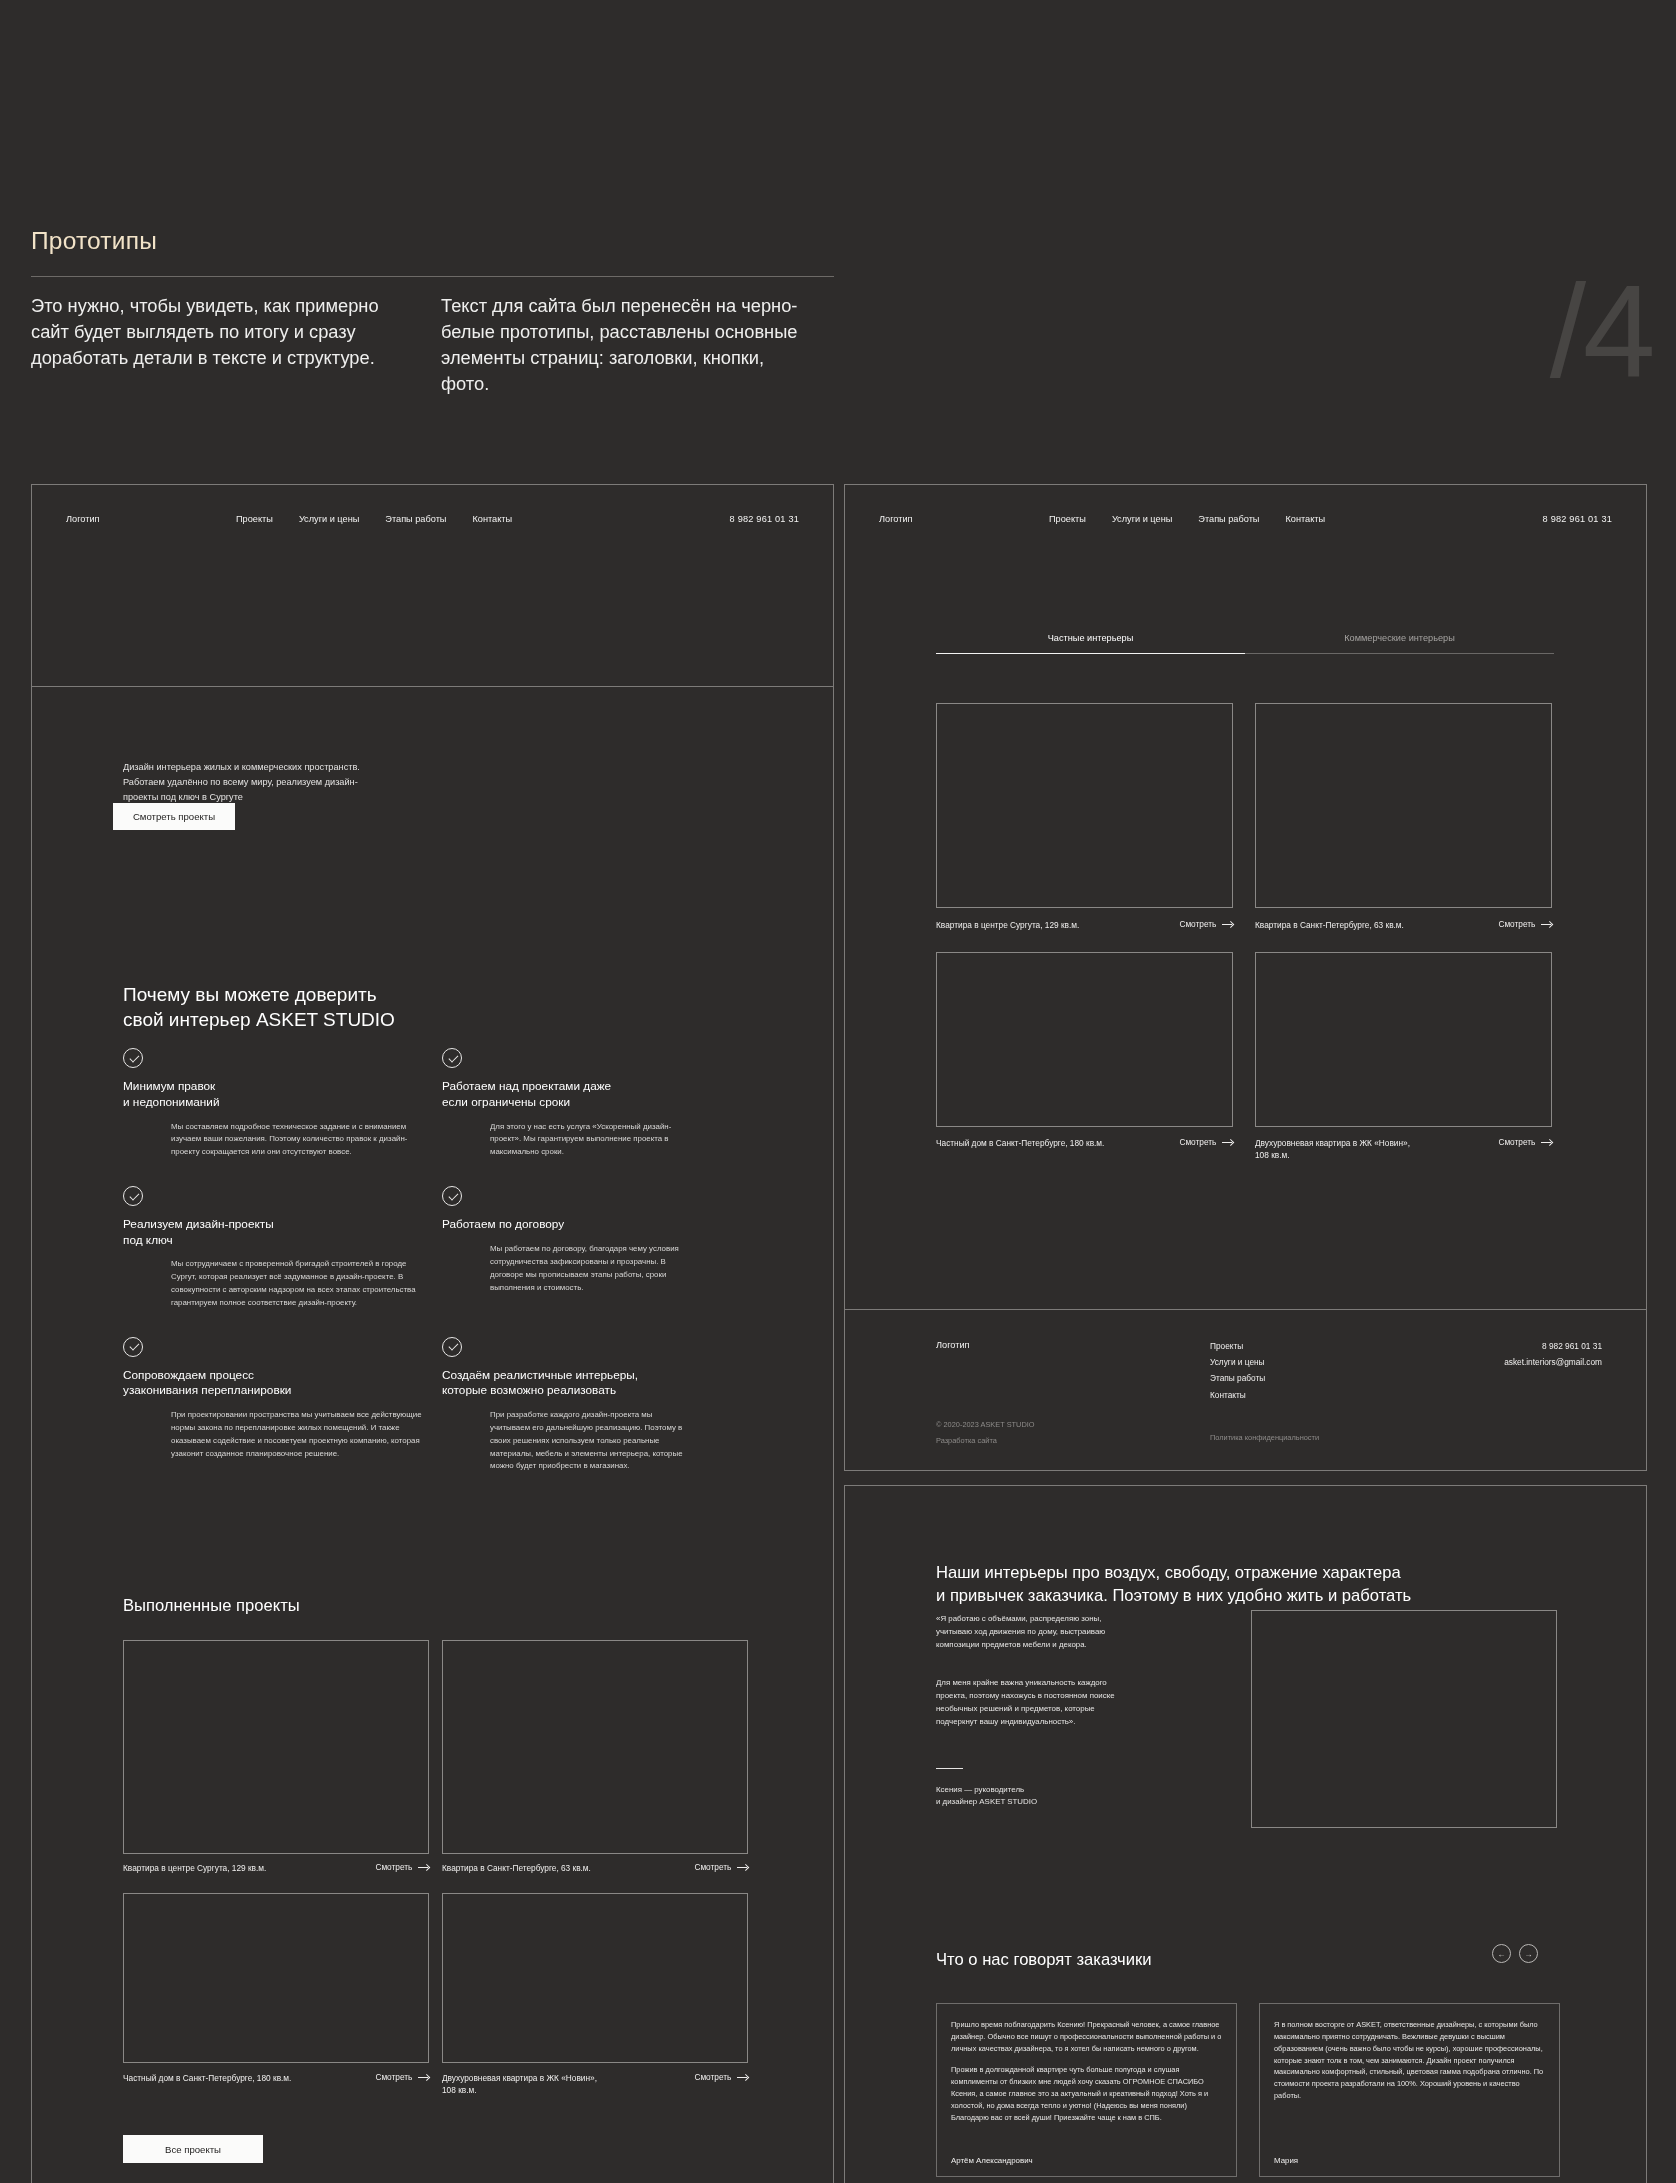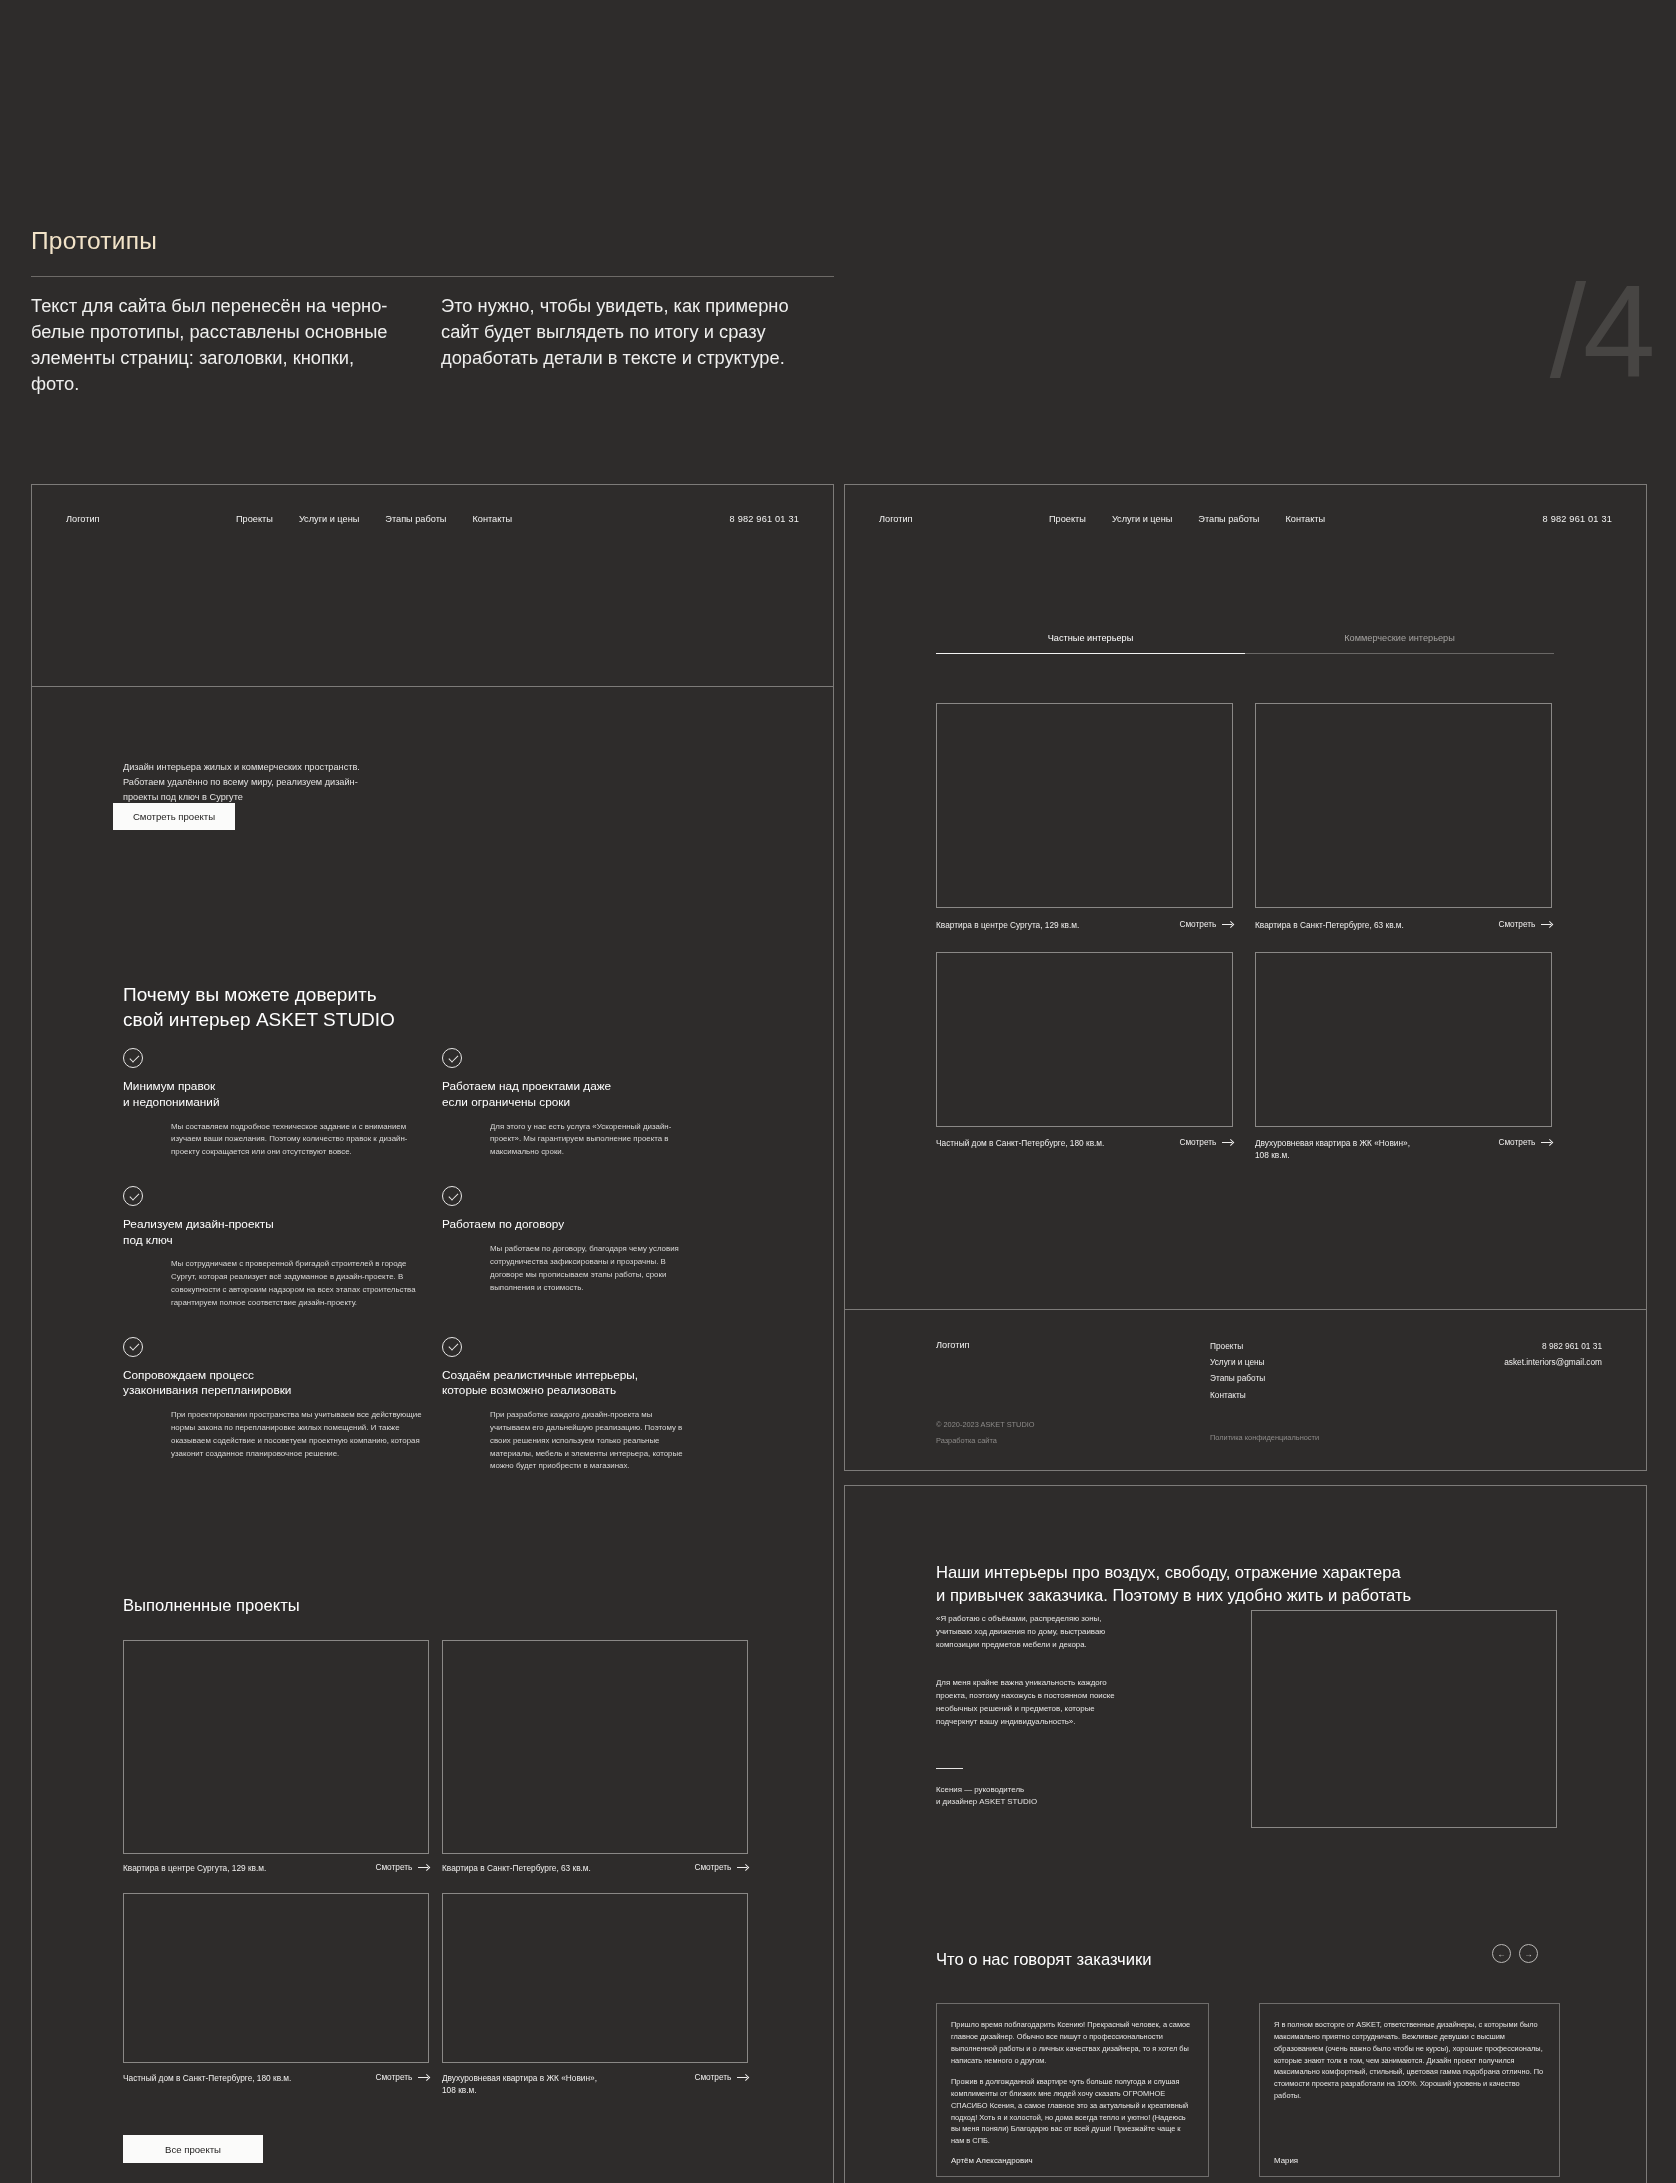--- a/index.html
+++ b/index.html
@@ -315,22 +315,22 @@
   }
 </style>
 </head>
 <body>
 
 <div class="page">
 
   <div class="intro-title">Прототипы</div>
   <div class="intro-rule"></div>
   <div class="intro-cols">
+    <div class="intro-col">Это нужно, чтобы увидеть, как примерно сайт будет выглядеть по итогу и сразу доработать детали в тексте и структуре.</div>
     <div class="intro-col">Текст для сайта был перенесён на черно-белые прототипы, расставлены основные элементы страниц: заголовки, кнопки, фото.</div>
-    <div class="intro-col">Это нужно, чтобы увидеть, как примерно сайт будет выглядеть по итогу и сразу доработать детали в тексте и структуре.</div>
   </div>
   <div class="page-num">/4</div>
 
   <div class="proto protoA">
     <div class="divider-h" style="top:201px;"></div>
   </div>
 
   <div style="position:absolute;left:31px;top:484px;width:803px;">
     <div class="site-nav">
       <span class="nav-logo">Логотип</span>
@@ -527,21 +527,21 @@
   <div class="sec-title" style="left:936px;top:1950px;">Что о нас говорят заказчики</div>
   <div class="carousel-btns" style="left:1492px;top:1944px;">
     <div class="circ-btn">
         <span class="ar">←</span>
       </div>
     <div class="circ-btn">
         <span class="ar">→</span>
       </div>
   </div>
 
-  <div class="testi-card" style="left:936px;top:2003px;width:273px;height:174px;">
+  <div class="testi-card" style="left:936px;top:2003px;width:301px;height:174px;">
     <div class="testi-text">
       <span>Пришло время поблагодарить Ксению! Прекрасный человек, а самое главное дизайнер. Обычно все пишут о профессиональности выполненной работы и о личных качествах дизайнера, то я хотел бы написать немного о другом.</span>
       <span class="gap"></span>
       <span>Прожив в долгожданной квартире чуть больше полугода и слушая комплименты от близких мне людей хочу сказать ОГРОМНОЕ СПАСИБО Ксения, а самое главное это за актуальный и креативный подход! Хоть я и холостой, но дома всегда тепло и уютно! (Надеюсь вы меня поняли) Благодарю вас от всей души! Приезжайте чаще к нам в СПБ.</span>
     </div>
     <div class="testi-name">Артём Александрович</div>
   </div>
 
   <div class="testi-card" style="left:1259px;top:2003px;width:301px;height:174px;">
     <div class="testi-text">

